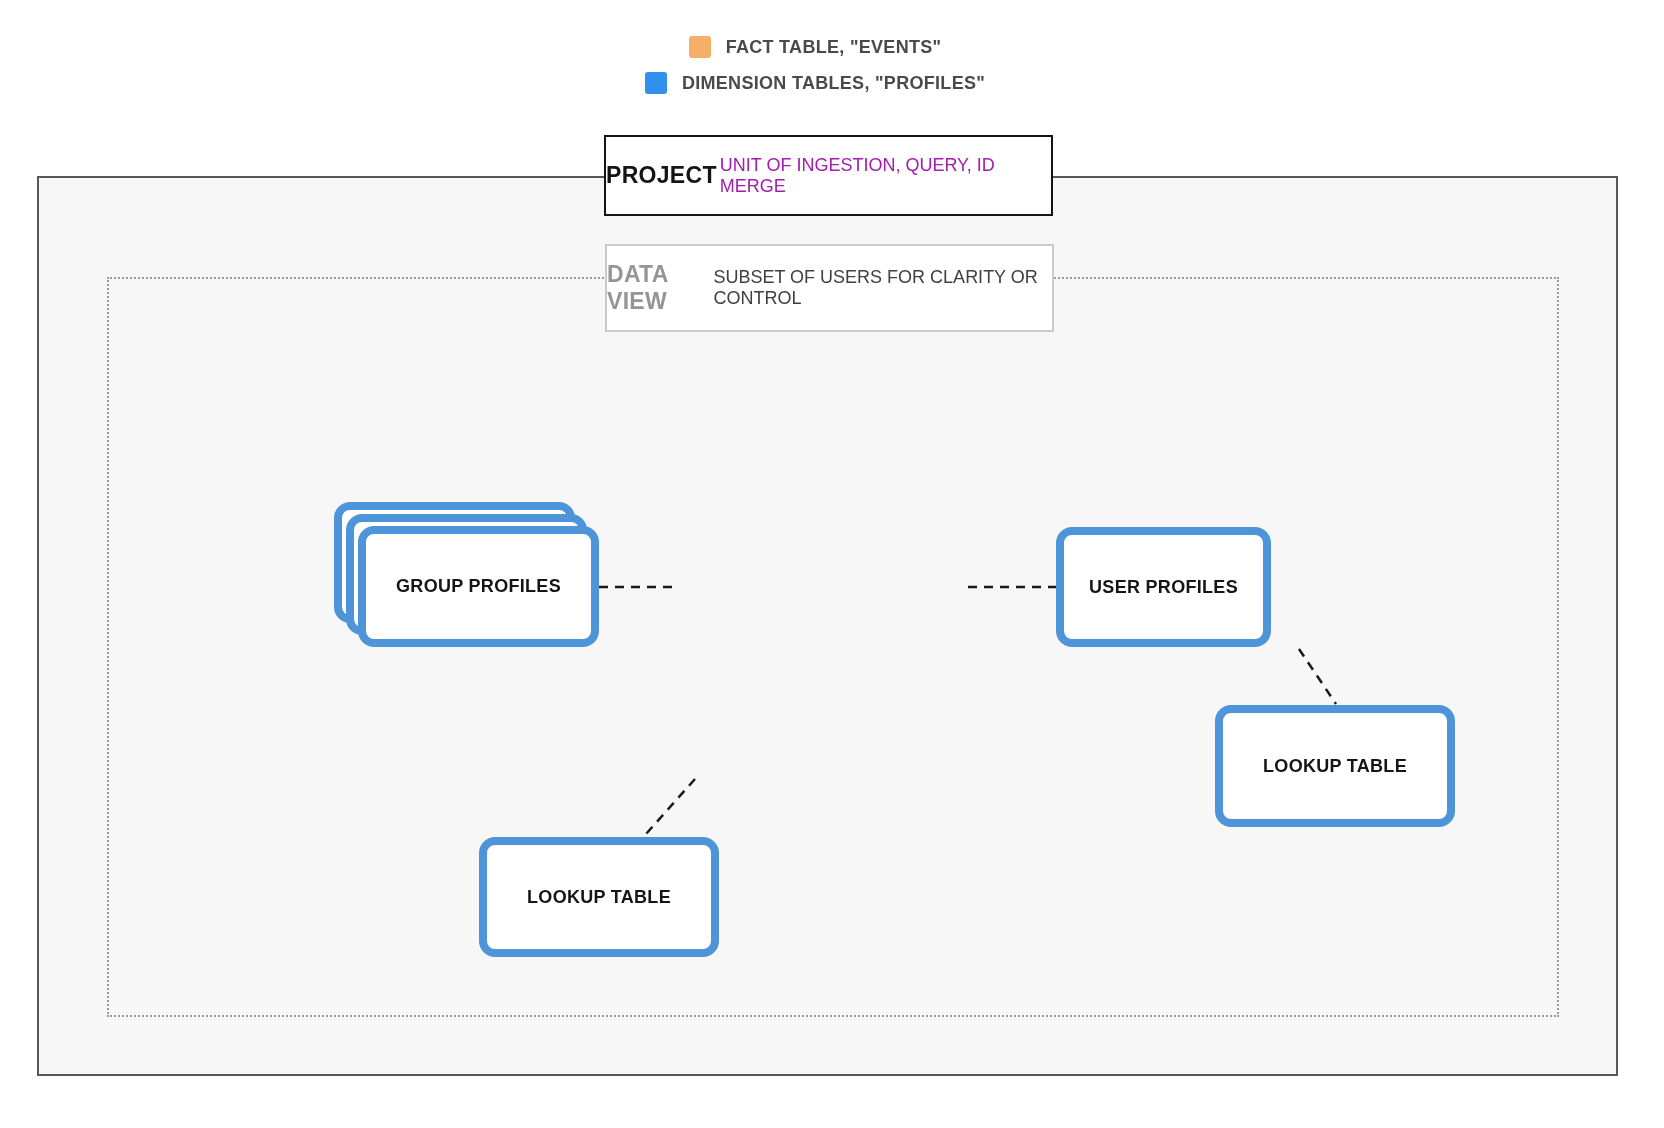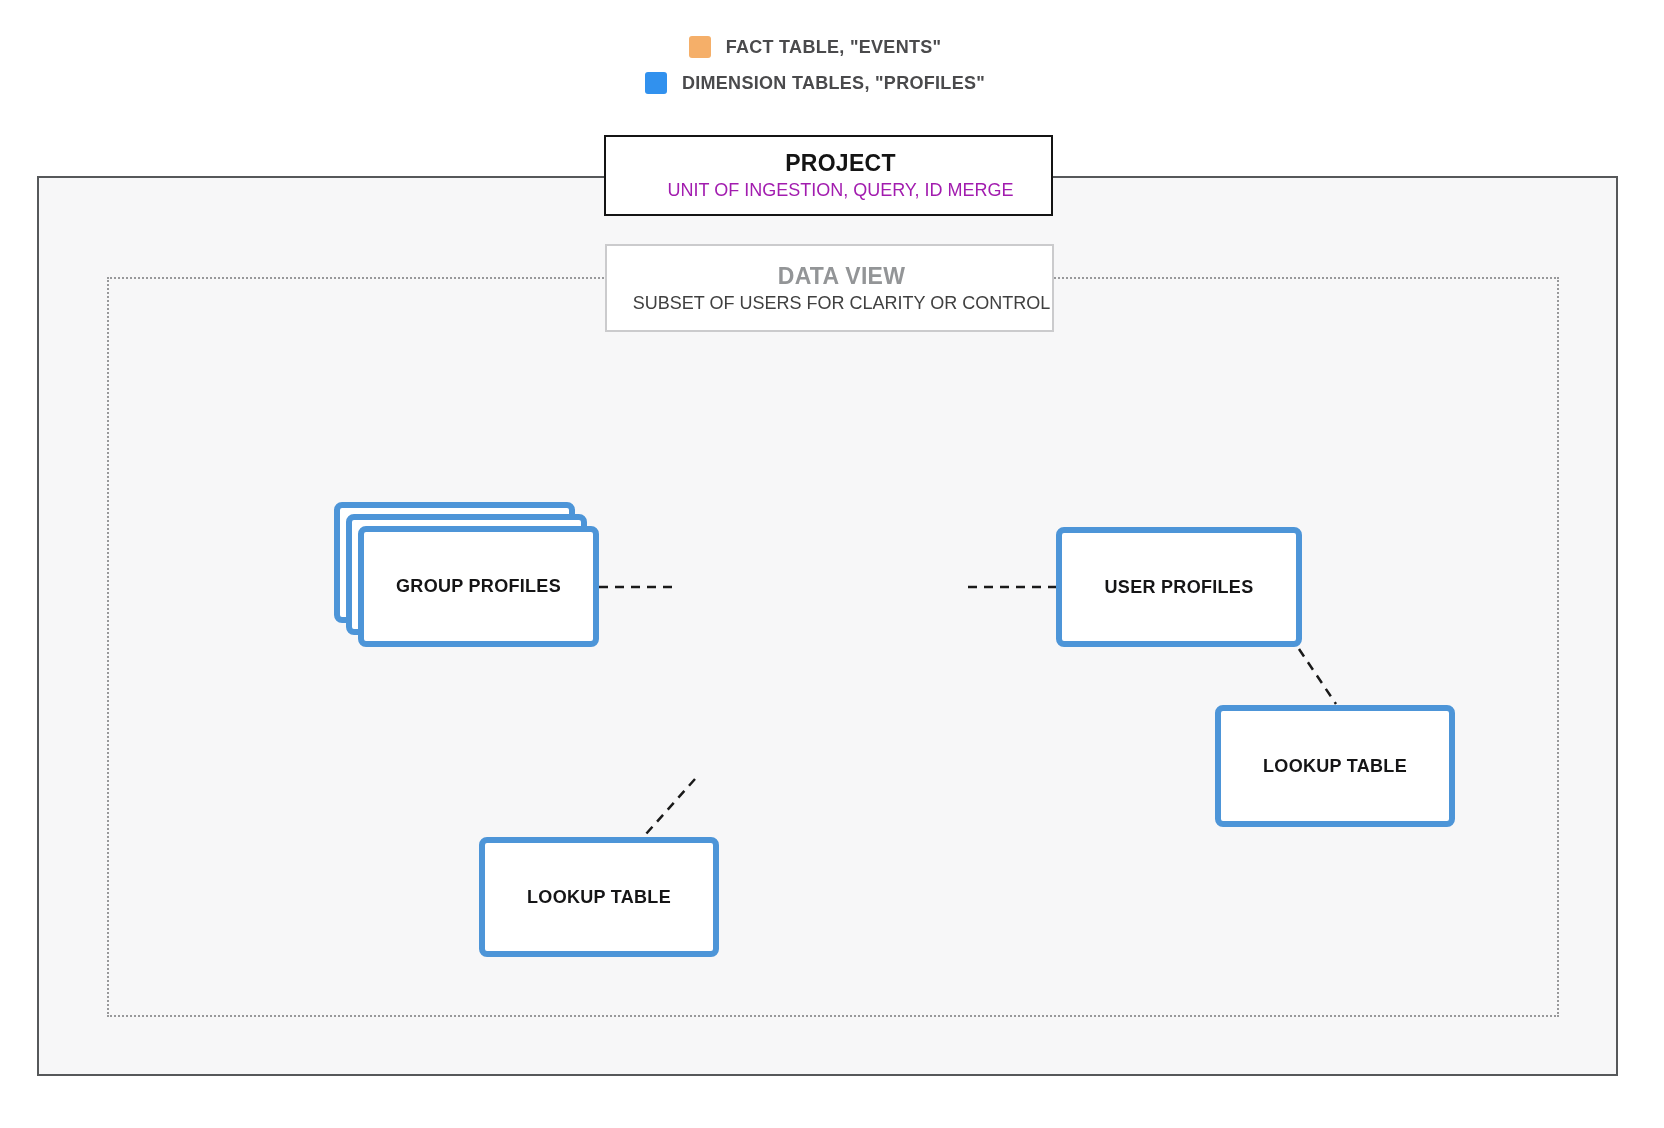--- a/index.html
+++ b/index.html
@@ -9,39 +9,39 @@
   }
   
   .legend{position:absolute;top:36px;left:0;width:1630px;display:flex;flex-direction:column;align-items:center;gap:14px;}
   .legend-row{display:flex;align-items:center;gap:15px;}
   .swatch{width:22px;height:22px;border-radius:3px;flex:0 0 auto;}
   .legend-label{font-size:18px;font-weight:700;color:#4a4a4c;letter-spacing:.3px;white-space:nowrap;}
   
   .outer-box{position:absolute;left:37px;top:176px;width:1581px;height:900px;background:#f7f7f8;border:2.5px solid #56585a;box-sizing:border-box;}
   .dotted-box{position:absolute;left:107px;top:277px;width:1452px;height:740px;border:2px dotted #98999b;box-sizing:border-box;}
   
-  .label-box{position:absolute;background:#ffffff;box-sizing:border-box;display:flex;flex-direction:column;align-items:center;justify-content:center;gap:3px;z-index:6;padding-left:24px;}
+  .label-box{position:absolute;background:#ffffff;box-sizing:border-box;display:flex;flex-direction:row;align-items:center;justify-content:center;gap:3px;z-index:6;}
   .project-box{left:604px;top:135px;width:449px;height:81px;border:2.5px solid #141414;}
   .project-title{font-size:23px;font-weight:700;color:#141414;letter-spacing:.3px;}
   .project-subtitle{font-size:18px;font-weight:400;color:#a21caf;}
   .dataview-box{left:605px;top:244px;width:449px;height:88px;border:2px solid #cbcbcd;}
   .dataview-title{font-size:23px;font-weight:700;color:#939597;letter-spacing:.3px;}
   .dataview-subtitle{font-size:18px;font-weight:400;color:#404040;}
   
   .connectors{position:absolute;left:0;top:0;width:1664px;height:1128px;z-index:3;pointer-events:none;}
   .connectors line{stroke:#1a1a1a;stroke-width:2.5;stroke-dasharray:9 7;}
   
   .node{position:absolute;background:#ffffff;box-sizing:border-box;display:flex;align-items:center;justify-content:center;z-index:4;}
   .node-label{font-size:18px;font-weight:700;color:#151516;letter-spacing:.3px;white-space:nowrap;}
   .events-node{left:679px;top:396px;width:289px;height:381px;border:2px solid #e4b172;}
-  .dim-node{border:6px solid #4c1d95;border-radius:8px;}
+  .dim-node{border:8px solid #4c1d95;border-radius:16px;}
   .group-back{left:334px;top:502px;width:241px;height:121px;z-index:4;}
   .group-mid{left:346px;top:514px;width:241px;height:121px;z-index:4;}
   .group-front{left:358px;top:526px;width:241px;height:121px;z-index:5;}
-  .user-profiles{left:1056px;top:527px;width:246px;height:120px;}
+  .user-profiles{left:1056px;top:527px;width:215px;height:120px;}
   .lookup-bottom{left:479px;top:837px;width:240px;height:120px;}
   .lookup-right{left:1215px;top:705px;width:240px;height:122px;}
 </style>
 </head>
 <body>
 
 <div class="canvas">
 
   <div class="legend">
     <div class="legend-row">

